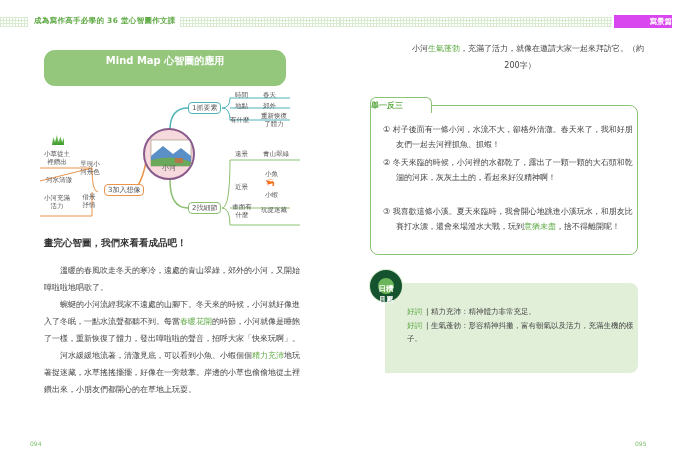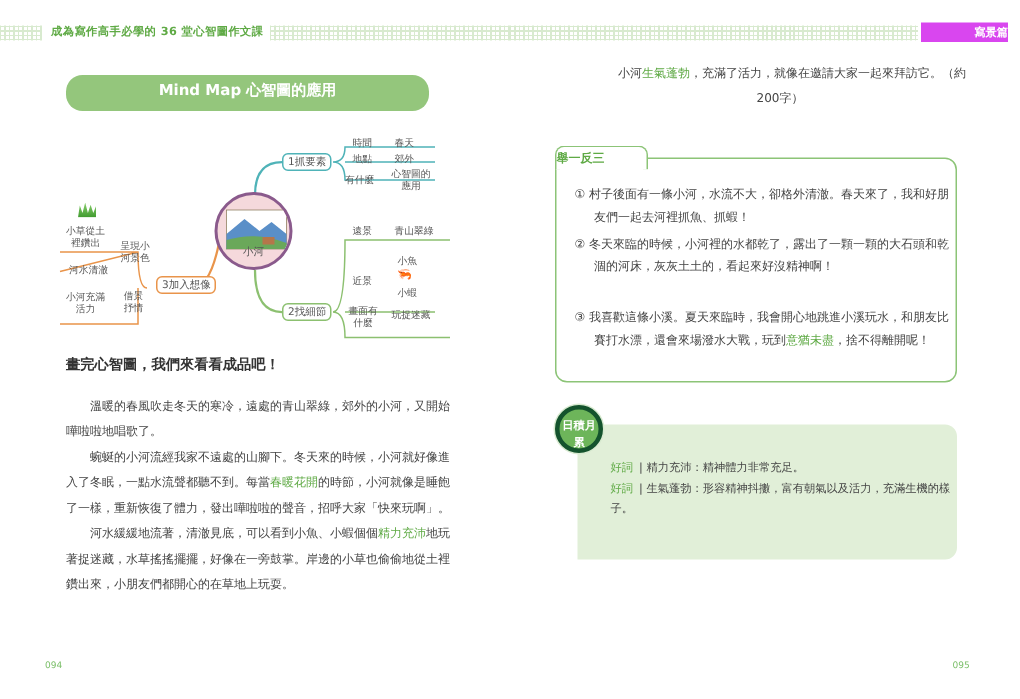--- a/index.html
+++ b/index.html
@@ -4,36 +4,36 @@
 <style>
   * { box-sizing: border-box; margin: 0; padding: 0; }
   body { width: 680px; height: 466px; background: #ffffff; font-family: "DejaVu Sans", sans-serif; position: relative; overflow: hidden; color: #444; }
   .page { position: absolute; top: 0; height: 466px; }
   .left { left: 0; width: 340px; }
   .right { left: 340px; width: 340px; }
   .hatch { position: absolute; top: 17px; height: 10px;
     background-image: repeating-linear-gradient(90deg, #cfe5c4 0 1px, transparent 1px 3px), repeating-linear-gradient(0deg, #cfe5c4 0 1px, transparent 1px 3px); opacity: .8; }
   .running-title { position: absolute; left: 30px; top: 16px; font-size: 7.5px; color: #5faa45; font-weight: bold; background: #fff; padding: 0 4px; letter-spacing: .3px; text-align: right; }
   .section-tag { position: absolute; right: 8px; top: 15px; width: 58px; height: 13px; background: #d946ef; color: #fff; font-size: 7.5px; font-weight: bold; text-align: right; line-height: 13px; }
-  .mm-banner { position: absolute; left: 44px; top: 50px; width: 242px; height: 24px; background: #94c67c; border-radius: 11px; color: #fff; font-size: 10px; font-weight: bold; text-align: center; line-height: 22px; }
+  .mm-banner { position: absolute; left: 44px; top: 50px; width: 242px; height: 36px; background: #94c67c; border-radius: 11px; color: #fff; font-size: 10px; font-weight: bold; text-align: center; line-height: 22px; }
   .mindmap { position: absolute; left: 30px; top: 80px; width: 280px; height: 150px; }
   .mm-node { position: absolute; font-size: 6.5px; color: #555; text-align: center; line-height: 8px; }
   .mm-box { position: absolute; font-size: 7px; border: 1px solid; border-radius: 4px; padding: 0 3px; background: #fff; color: #555; }
   .center-node { position: absolute; left: 113px; top: 48px; width: 52px; height: 52px; border-radius: 50%; border: 2px solid #8a5a8c; background: #f5d9dc; overflow: hidden; }
   .center-label { position: absolute; bottom: 5px; width: 100%; text-align: center; font-size: 7px; color: #555; }
   .body-h { position: absolute; left: 44px; top: 237px; font-size: 9.5px; font-weight: bold; color: #333; }
   .para { position: absolute; left: 44px; width: 256px; font-size: 8px; line-height: 17px; color: #444; text-indent: 16px; }
   .hl { color: #5faa45; }
   .pagenum { position: absolute; top: 440px; font-size: 6px; color: #7cbf6a; }
   .intro { position: absolute; left: 50px; top: 40px; width: 260px; font-size: 8px; line-height: 17px; color: #444; text-indent: 16px; text-align: center; }
   .box3 { position: absolute; left: 30px; top: 105px; width: 268px; height: 150px; border: 1.2px solid #8cc477; border-radius: 8px; }
   .box3-tab { position: absolute; left: 30px; top: 97px; width: 62px; height: 16px; border: 1.2px solid #8cc477; border-bottom: none; border-radius: 6px 6px 0 0; background: #fff; color: #5faa45; font-size: 8px; font-weight: bold; text-align: left; line-height: 16px; }
   .ex-item { position: absolute; left: 43px; width: 250px; font-size: 8px; line-height: 15px; color: #444; padding-left: 13px; text-indent: -13px; }
   .vocab { position: absolute; left: 45px; top: 283px; width: 253px; height: 90px; background: #e1efd8; border-radius: 0 8px 8px 0; }
-  .vocab-badge { position: absolute; left: 30px; top: 270px; width: 32px; height: 32px; border-radius: 50%; background: #6db55a; color: #fff; font-size: 7.5px; font-weight: bold; text-align: center; line-height: 11px; padding-top: 5px; border: 3px solid #14532d; box-shadow: 0 0 0 1px #d8ead0; }
+  .vocab-badge { position: absolute; left: 30px; top: 270px; width: 32px; height: 32px; border-radius: 50%; background: #6db55a; color: #fff; font-size: 7.5px; font-weight: bold; text-align: center; line-height: 11px; padding-top: 5px; border: 8px solid #14532d; box-shadow: 0 0 0 1px #d8ead0; }
   .vocab-row { position: absolute; left: 67px; width: 230px; font-size: 7.5px; line-height: 13px; color: #444; }
   .vocab-tag { color: #5faa45; margin-right: 4px; }
 </style>
 </head>
 <body>
 
 <div class="page left">
   <div class="hatch" style="left:0;width:28px"></div>
   <div class="hatch" style="left:180px;width:160px"></div>
   <div class="running-title">成為寫作高手必學的 36 堂心智圖作文課</div>
@@ -57,21 +57,21 @@
         <rect x="30" y="22" width="8" height="5" fill="#b5764a"></rect>
       </svg>
       <div class="center-label">小河</div>
     </div>
     <div class="mm-box" style="left:158px;top:22px;border-color:#4fb3b8">1抓要素</div>
     <div class="mm-node" style="left:205px;top:11px">時間</div>
     <div class="mm-node" style="left:233px;top:11px">春天</div>
     <div class="mm-node" style="left:205px;top:22px">地點</div>
     <div class="mm-node" style="left:233px;top:22px">郊外</div>
     <div class="mm-node" style="left:200px;top:36px">有什麼</div>
-    <div class="mm-node" style="left:230px;top:32px;width:28px">心智圖的應用</div>
+    <div class="mm-node" style="left:230px;top:32px;width:28px">重新恢復了體力</div>
 
     <div class="mm-box" style="left:158px;top:122px;border-color:#8cc070">2找細節</div>
     <div class="mm-node" style="left:205px;top:70px">遠景</div>
     <div class="mm-node" style="left:233px;top:70px">青山翠綠</div>
     <div class="mm-node" style="left:205px;top:103px">近景</div>
     <div class="mm-node" style="left:235px;top:90px">小魚</div>
     <div style="position:absolute;left:235px;top:98px;color:#d9502e;font-size:8px">🦐</div>
     <div class="mm-node" style="left:235px;top:111px">小蝦</div>
     <div class="mm-node" style="left:200px;top:123px;width:24px">畫面有什麼</div>
     <div class="mm-node" style="left:231px;top:126px">玩捉迷藏</div>

